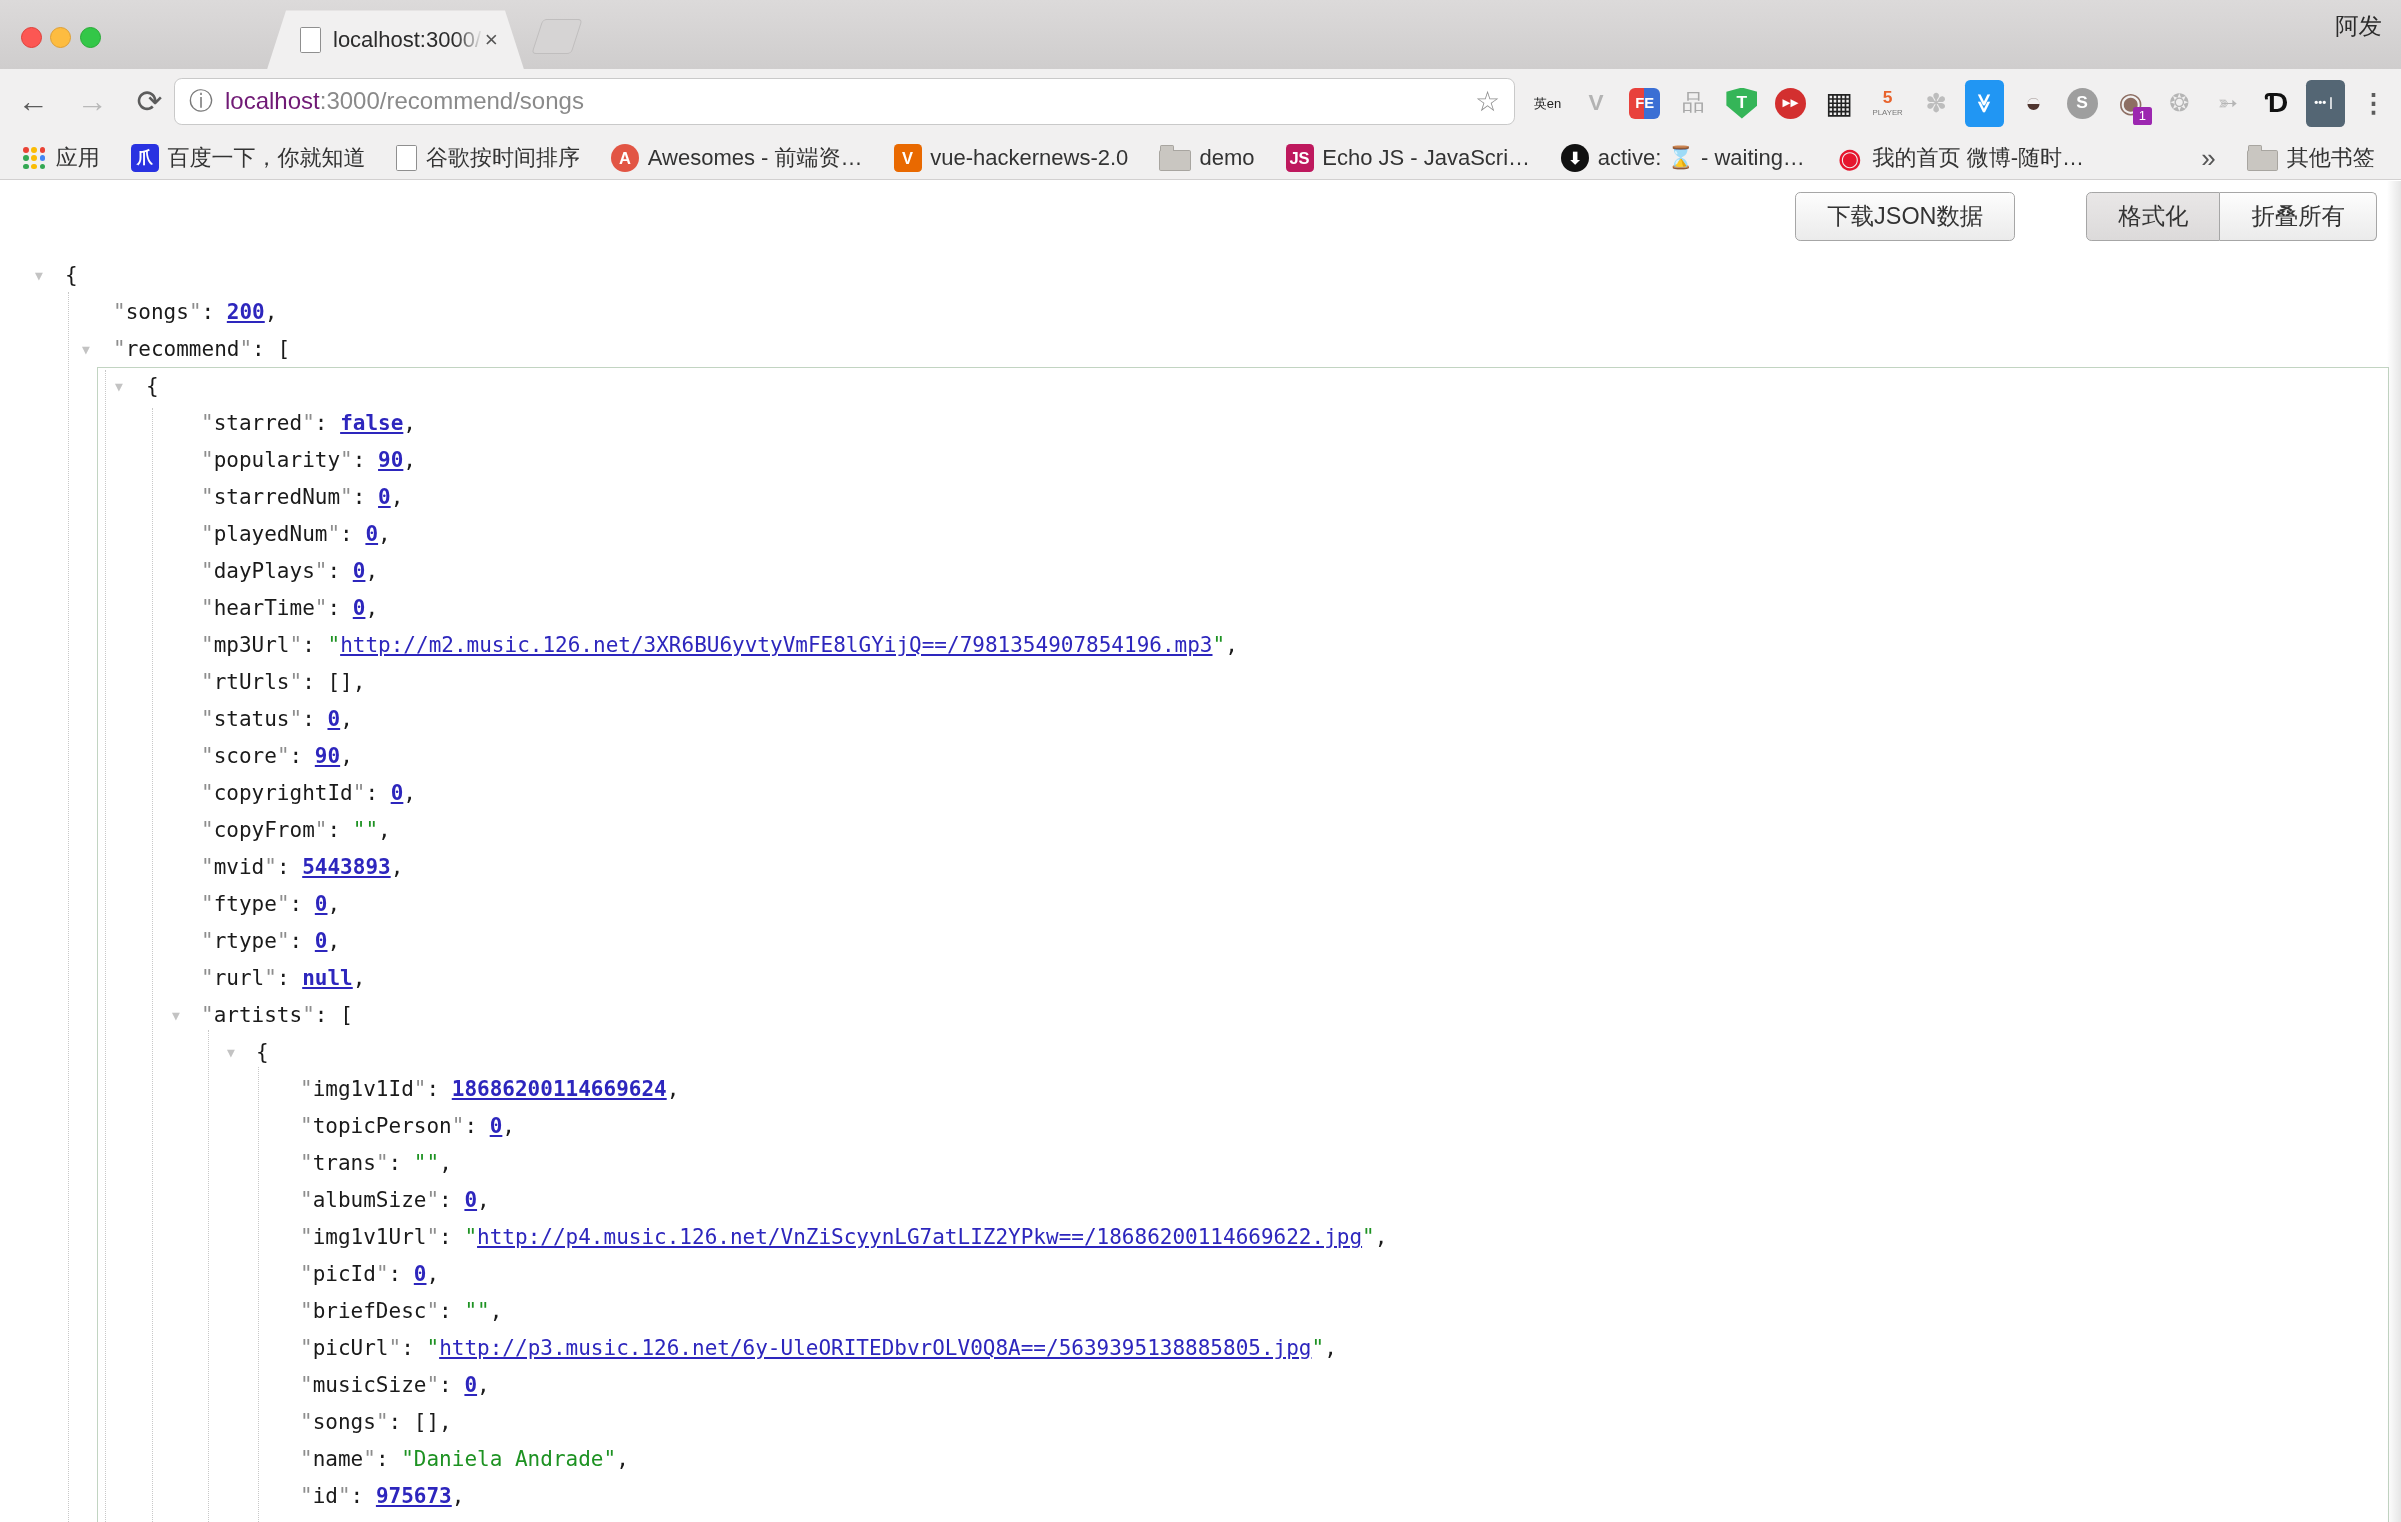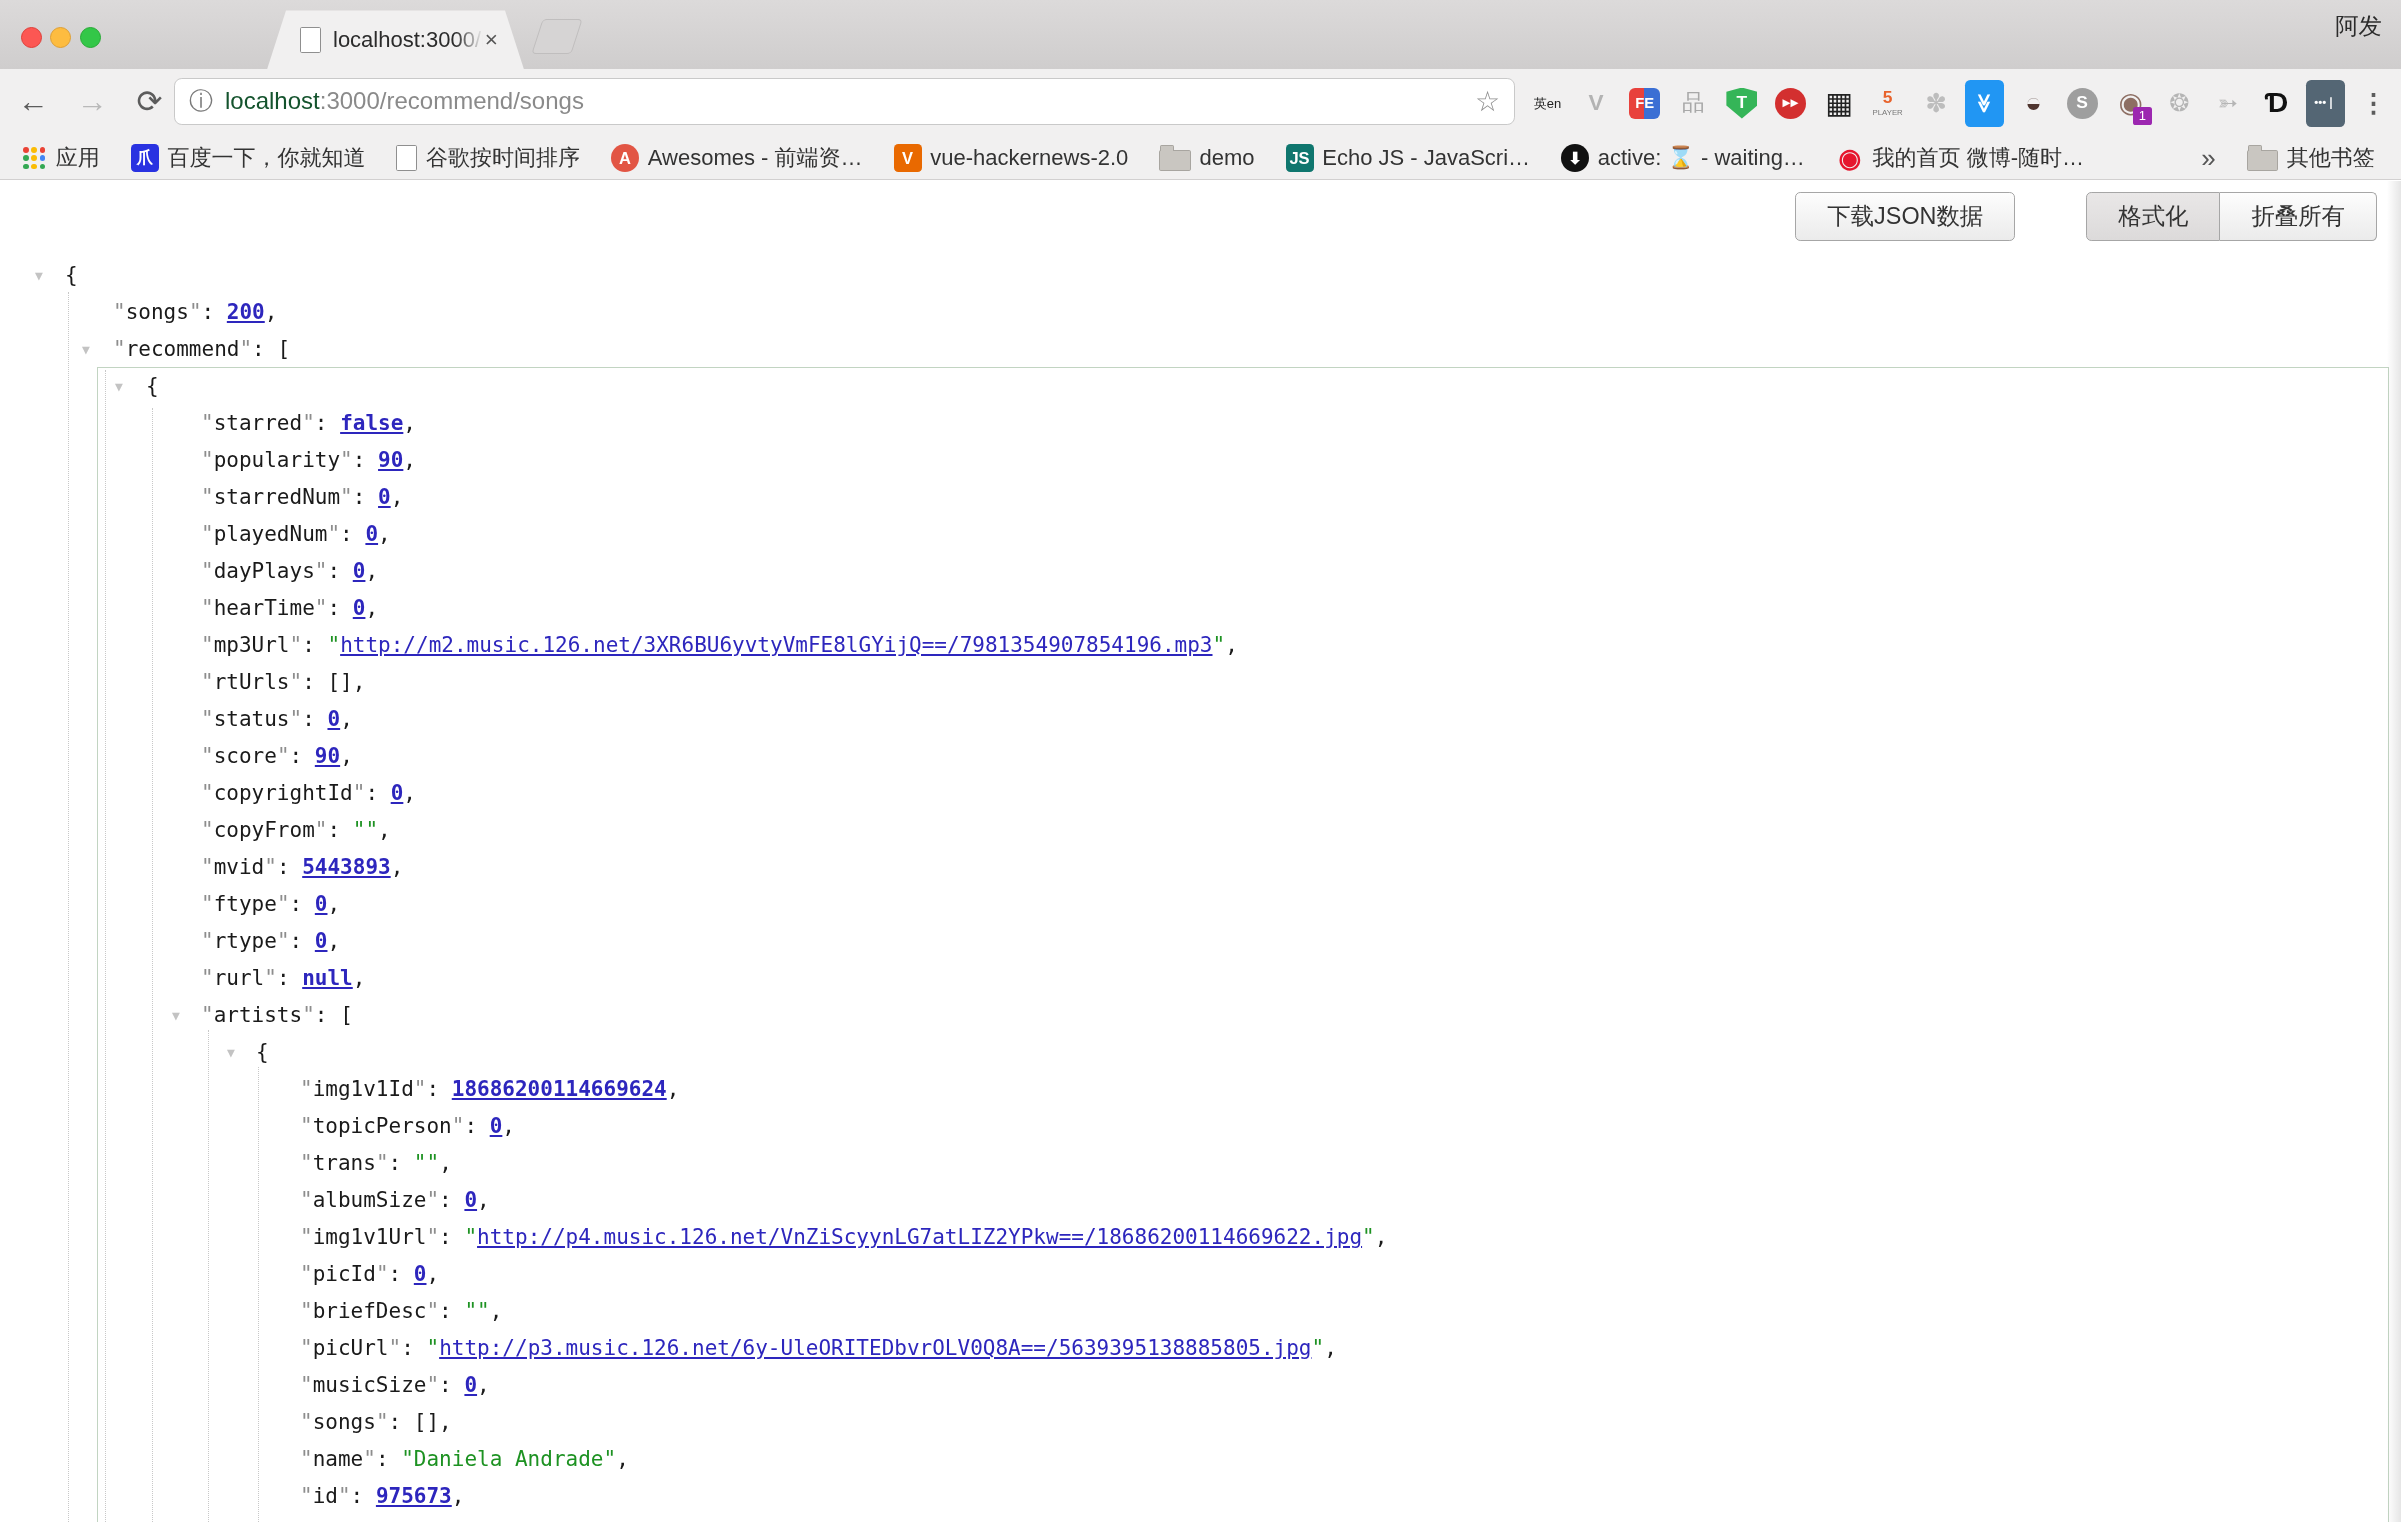--- a/index.html
+++ b/index.html
@@ -28,21 +28,21 @@
 
   
   #toolbar{position:absolute;top:69px;left:0;width:2401px;height:68px;background:#f1f0f0;}
   .navbtn{position:absolute;top:5.2px;font-size:31px;color:#5c5c5c;width:43px;text-align:center;line-height:56px;}
   #nav-forward{color:#b9b9b9;}
   #omnibox{position:absolute;left:174px;top:8.7px;width:1341px;height:47px;background:#fff;
            border:1.7px solid #c9c9c9;border-radius:7.8px;display:flex;align-items:center;
            padding:0 14px;box-sizing:border-box;}
   #info-icon{font-size:24px;color:#7a7a7a;margin-right:12px;}
   #url-text{font-size:24px;color:#8a8a8a;white-space:nowrap;}
-  #url-text b{color:#14532d;font-weight:normal;}
+  #url-text b{color:#701a75;font-weight:normal;}
   #star-icon{margin-left:auto;font-size:28px;color:#8f8f8f;}
   #extensions{position:absolute;left:1528px;top:6px;height:56px;display:flex;align-items:center;gap:9.6px;}
   .ext{width:39px;height:47px;display:flex;flex-direction:column;align-items:center;justify-content:center;
        position:relative;border-radius:5.2px;}
   .ext .glyph{font-size:22.6px;line-height:1;}
   .ext .sub{font-size:7.8px;color:#777;margin-top:1.7px;letter-spacing:0;}
   .ext .badge{position:absolute;right:-1.7px;bottom:1.7px;min-width:15.6px;height:17.4px;border-radius:2.6px;
               color:#fff;font-size:13px;line-height:17.4px;text-align:center;padding:0 1.7px;}
   .chip{width:35px;height:35px;border-radius:6px;display:flex;align-items:center;justify-content:center;}
   .shield{clip-path:polygon(50% 0,100% 14%,100% 58%,50% 100%,0 58%,0 14%);border-radius:0;}
@@ -214,21 +214,21 @@
       </div>
       <div class="bm">
         <span class="bicon" style="background: rgb(233, 105, 0); color: rgb(255, 255, 255);">V</span>
         <span>vue-hackernews-2.0</span>
       </div>
       <div class="bm">
         <span class="folder"></span>
         <span>demo</span>
       </div>
       <div class="bm">
-        <span class="bicon" style="background: #0f766e; color: rgb(255, 255, 255);">JS</span>
+        <span class="bicon" style="background: #be185d; color: rgb(255, 255, 255);">JS</span>
         <span>Echo JS - JavaScri…</span>
       </div>
       <div class="bm">
         <span class="bicon" style="background: rgb(17, 17, 17); color: rgb(255, 255, 255); border-radius: 50%;">⬇</span>
         <span>active: ⌛ - waiting…</span>
       </div>
       <div class="bm">
         <span class="bicon" style="background: transparent; color: rgb(230, 22, 45); font-size: 26px;">◉</span>
         <span>我的首页 微博-随时…</span>
       </div>

